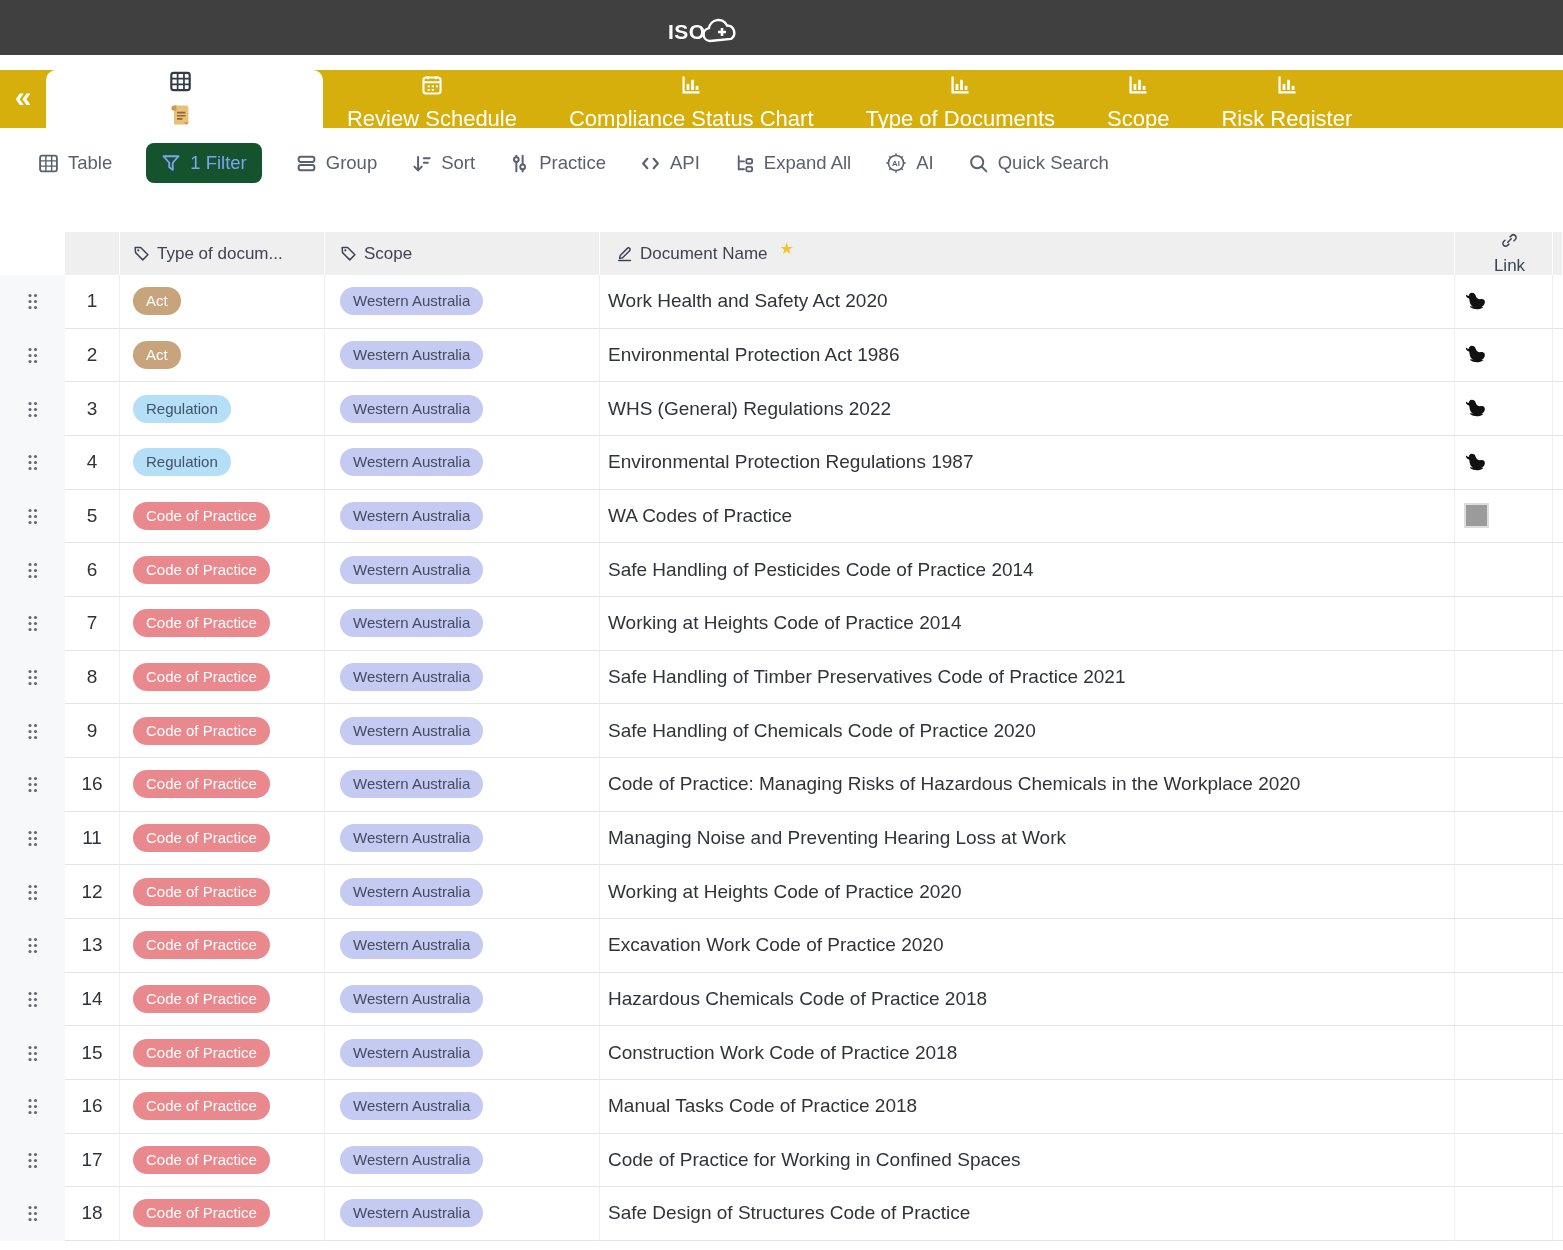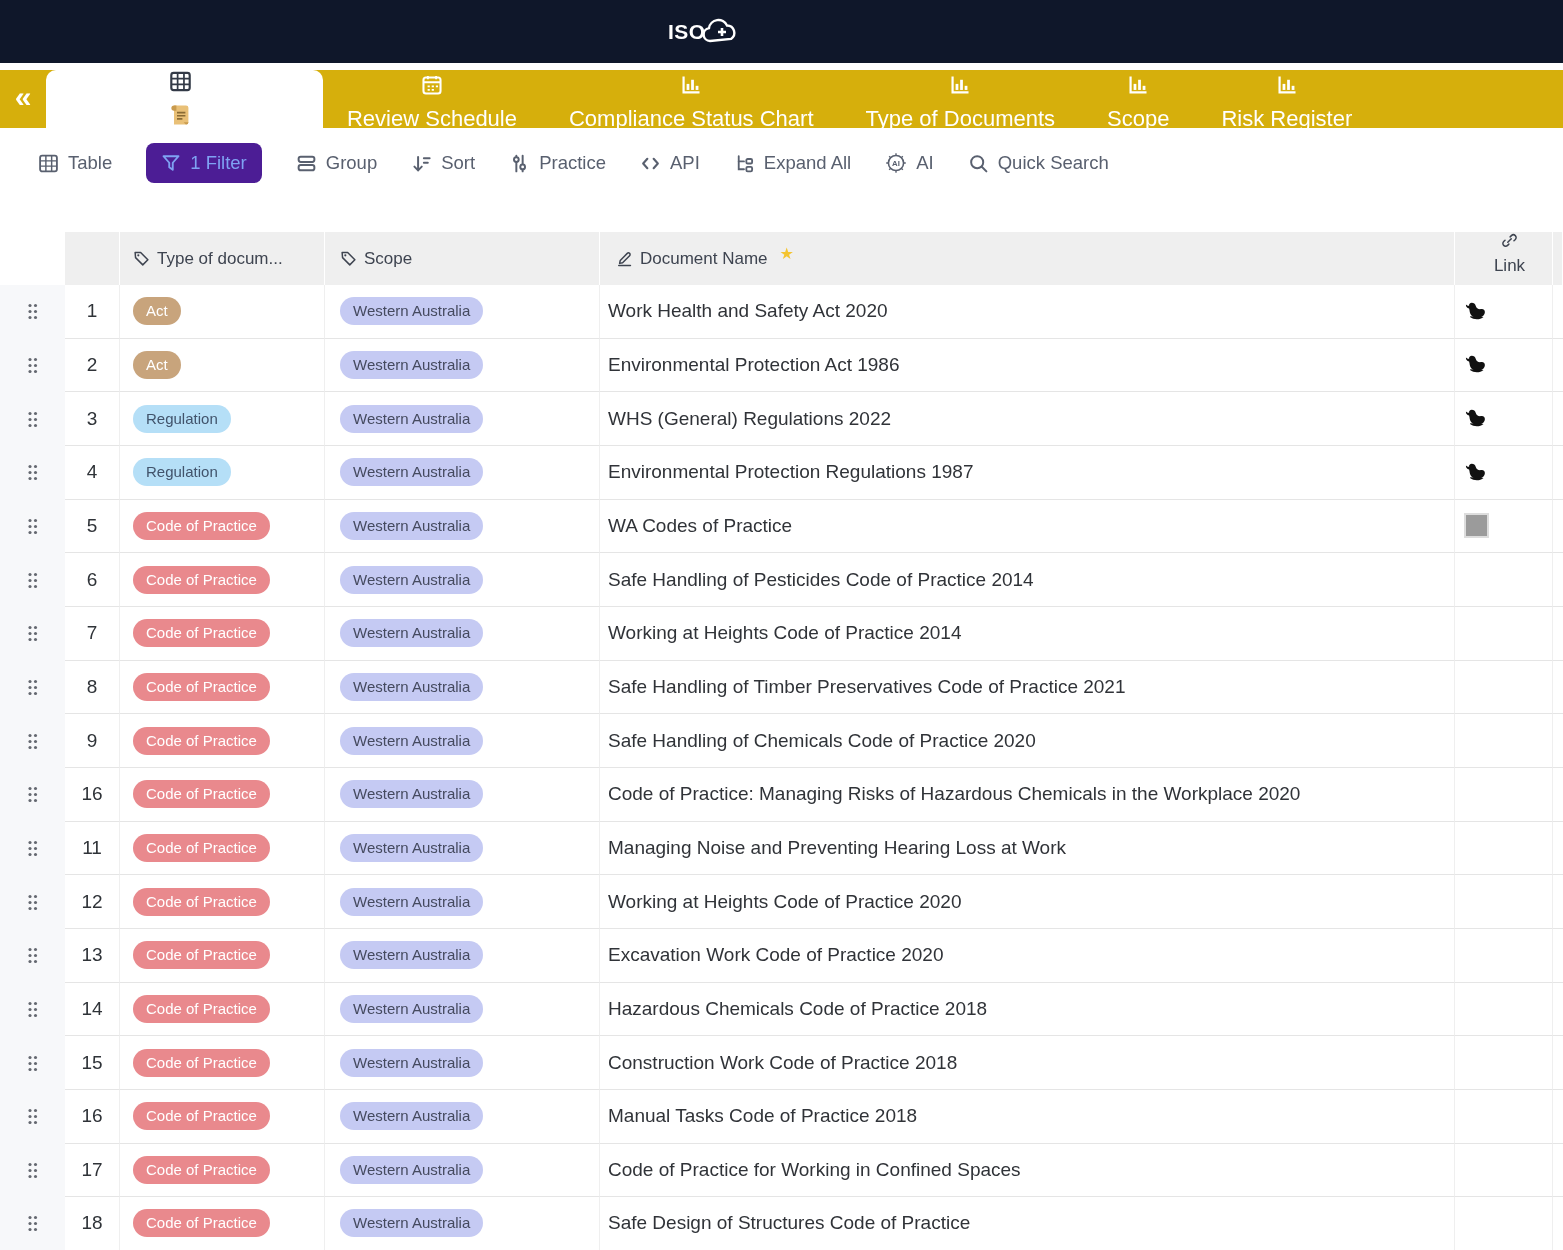--- a/index.html
+++ b/index.html
@@ -1,46 +1,46 @@
 <!DOCTYPE html>
 <html><head>
 <meta charset="utf-8">
 <style>
   html,body{margin:0;padding:0;background:#fff;}
   .app{position:relative;width:1563px;height:1250px;overflow:hidden;
        font-family:"Liberation Sans","DejaVu Sans",sans-serif;
        -webkit-font-smoothing:antialiased;}
 
   
-  .topbar{position:absolute;left:0;top:0;width:100%;height:63px;background:#0f172a;}
+  .topbar{position:absolute;left:0;top:0;width:100%;height:55px;background:#404040;}
   .logo{position:absolute;left:668px;top:17px;display:flex;align-items:flex-end;color:#fff;}
   .logo-text{font-size:21px;font-weight:800;letter-spacing:.5px;line-height:1;padding-bottom:5px;}
   .logo-cloud{margin-left:-6px;}
 
   
   .tabbar{position:absolute;left:0;top:70px;width:100%;height:58px;background:#D6AF0C;
           display:flex;align-items:stretch;}
   .collapse-btn{align-self:center;width:46px;text-align:center;color:#fff;font-size:30px;
                 font-weight:700;line-height:1;cursor:pointer;padding-bottom:4px;}
   .tab{display:flex;align-items:center;gap:10px;font-size:22px;white-space:nowrap;cursor:pointer;flex-direction:column;}
   .tab.active{background:#fff;border-radius:10px 10px 0 0;padding:0 30px 0 22px;color:#2B2F36;}
   .tab.inactive{color:#fff;align-self:center;margin-top:8px;}
   .tabs-rest{display:flex;gap:52px;margin-left:24px;align-items:center;}
   .tab .ticon{display:flex;align-items:center;}
 
   
   .toolbar{position:absolute;left:16px;top:128px;width:100%;height:70px;background:#fff;
            display:flex;align-items:center;padding-left:22px;gap:34px;box-sizing:border-box;}
   .tool{display:flex;align-items:center;gap:9px;color:#59606F;font-size:18.5px;cursor:pointer;white-space:nowrap;}
-  .tool.filter-active{background:#4c1d95;border-radius:8px;padding:9px 15px;color:#7FA2F3;}
+  .tool.filter-active{background:#14532d;border-radius:8px;padding:9px 15px;color:#7FA2F3;}
 
   
   .table-wrap{position:absolute;left:0;top:232px;width:1563px;}
   .t-row{display:flex;align-items:stretch;height:53.66px;}
-  .t-row.header{height:53px;}
+  .t-row.header{height:43px;}
   .gutter{width:65px;flex:0 0 65px;display:flex;align-items:center;justify-content:center;}
   .t-row .gutter{background:#F7F8FA;}
   .t-row.header .gutter{background:#fff;}
   .cell{box-sizing:border-box;display:flex;align-items:center;}
   .c-num{width:55px;flex:0 0 55px;justify-content:center;font-size:19px;color:#2F3338;}
   .c-type{width:205px;flex:0 0 205px;padding-left:13px;}
   .c-scope{width:275px;flex:0 0 275px;padding-left:15px;}
   .c-name{width:855px;flex:0 0 855px;padding-left:8px;font-size:19px;color:#303338;}
   .c-link{width:98px;flex:0 0 98px;padding-left:9px;}
   .c-sliver{width:10px;flex:0 0 10px;}

